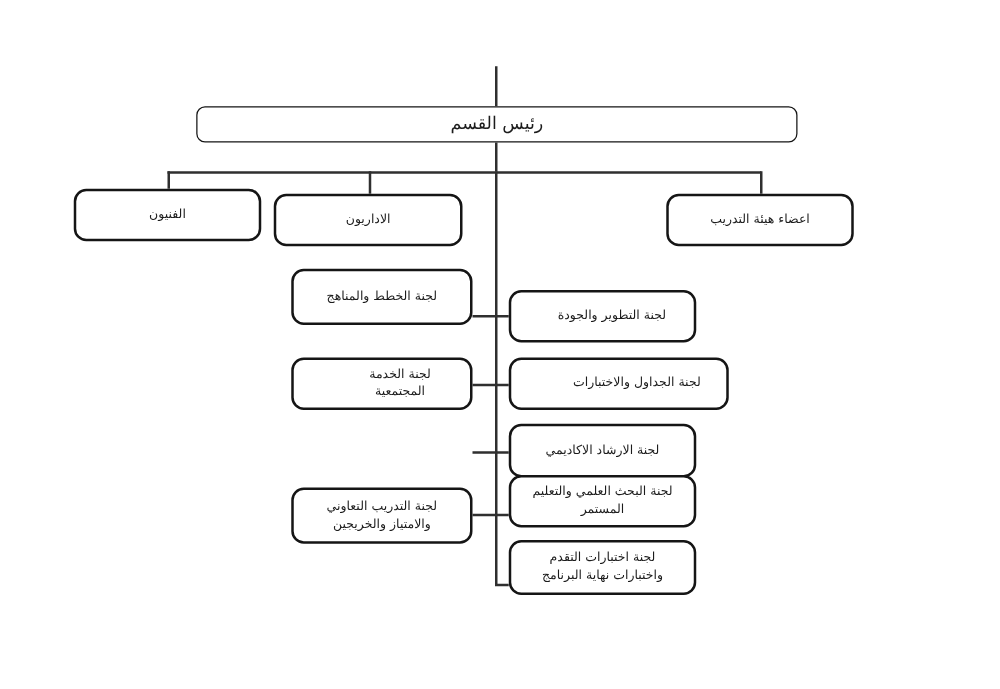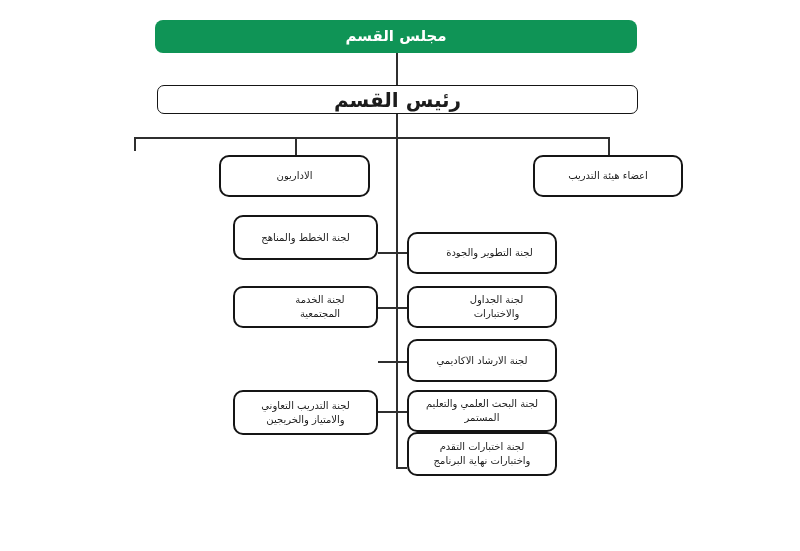--- a/index.html
+++ b/index.html
@@ -36,48 +36,47 @@
     border: none;
     border-radius: 8px;
     color: #ffffff;
     font-size: 15px;
     font-weight: bold;
     letter-spacing: 0.2px;
   }
   .node-head {
     border-width: 1.7px;
     border-radius: 7px;
-    font-size: 20px;
-    font-weight: bold;
+    font-size: 14px;
   }
   .line {
     position: absolute;
     background: #2f2f2f;
   }
 </style>
 </head>
 <body>
 
 <div id="stage">
 
-  <div class="node node-root" style="left:155px; top:20px; width:482px; height:33px;">مجلس القسم</div>
 
   <div class="node node-head" style="left:157px; top:85px; width:481px; height:29px;">رئيس القسم</div>
 
+  <div class="node" style="left:59px; top:151px; width:150px; height:42px;">الفنيون</div>
   <div class="node" style="left:219px; top:155px; width:151px; height:42px;">الاداريون</div>
   <div class="node" style="left:533px; top:155px; width:150px; height:42px;">اعضاء هيئة التدريب</div>
 
   <div class="node" style="left:233px; top:215px; width:145px; height:45px;">لجنة الخطط والمناهج</div>
   <div class="node" style="left:233px; top:286px; width:145px; height:42px;padding-left:39px;">لجنة الخدمة المجتمعية</div>
   <div class="node" style="left:233px; top:390px; width:145px; height:45px;">لجنة التدريب التعاوني والامتياز والخريجين</div>
 
   <div class="node" style="left:407px; top:232px; width:150px; height:42px;padding-left:25px;">لجنة التطوير والجودة</div>
-  <div class="node" style="left:407px; top:286px; width:150px; height:42px;padding-left:39px;">لجنة الجداول والاختبارات</div>
+  <div class="node" style="left:407px; top:286px; width:176px; height:42px;padding-left:39px;">لجنة الجداول والاختبارات</div>
   <div class="node" style="left:407px; top:339px; width:150px; height:43px;">لجنة الارشاد الاكاديمي</div>
-  <div class="node" style="left:407px; top:390px; width:150px; height:42px;">لجنة البحث العلمي والتعليم المستمر</div>
+  <div class="node" style="left:407px; top:380px; width:150px; height:42px;">لجنة البحث العلمي والتعليم المستمر</div>
   <div class="node" style="left:407px; top:432px; width:150px; height:44px;">لجنة اختبارات التقدم واختبارات نهاية البرنامج</div>
 
   <div class="line" style="left:396px; top:53px;  width:1.5px; height:32px;"></div>
   <div class="line" style="left:396px; top:114px; width:1.5px; height:23px;"></div>
   <div class="line" style="left:134px; top:137px; width:475px; height:1.5px;"></div>
   <div class="line" style="left:134px; top:137px; width:1.5px; height:14px;"></div>
   <div class="line" style="left:295px; top:137px; width:1.5px; height:18px;"></div>
   <div class="line" style="left:608px; top:137px; width:1.5px; height:18px;"></div>
 
   <div class="line" style="left:396px; top:137px; width:1.8px; height:331px;"></div>

